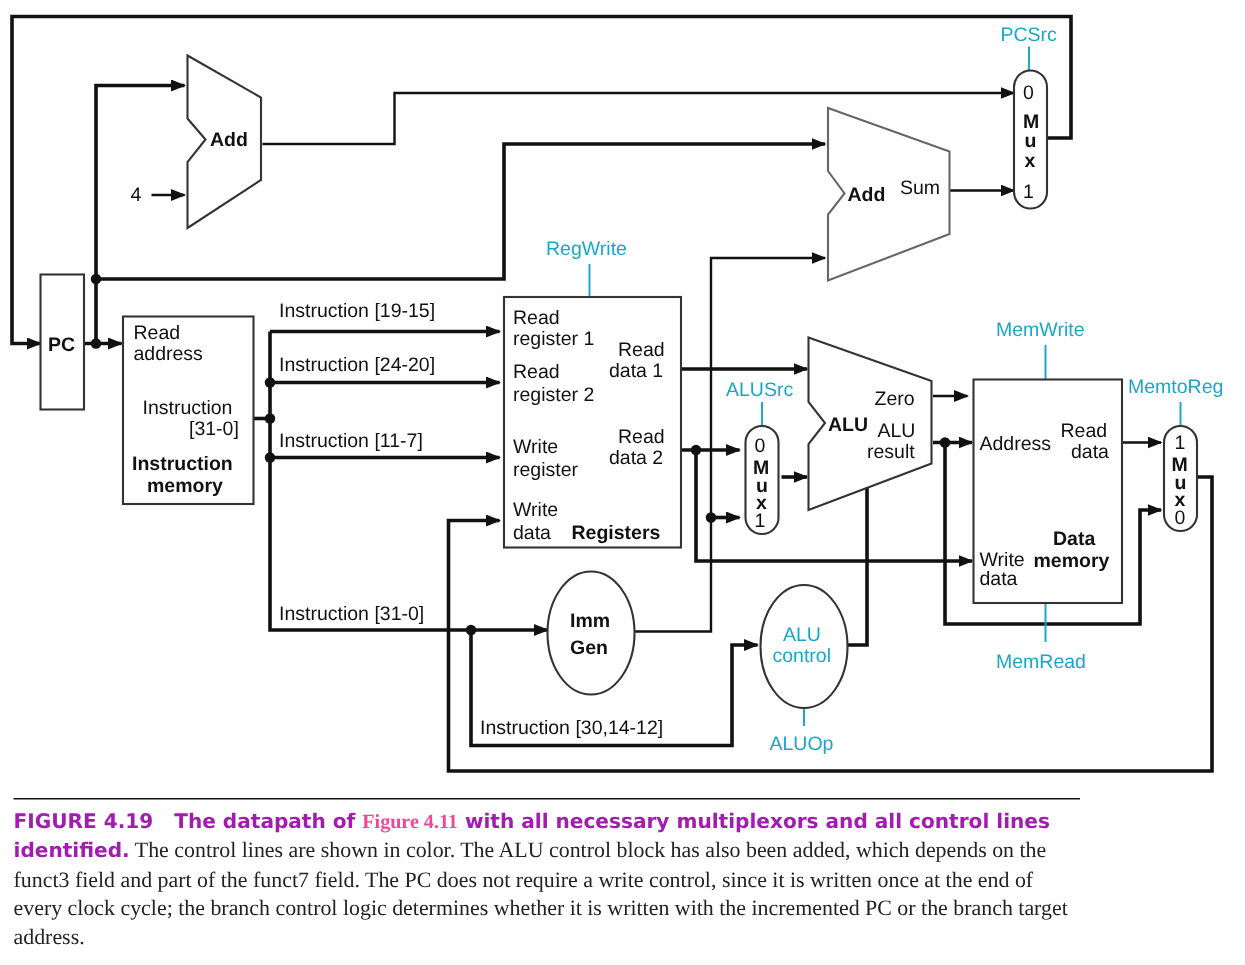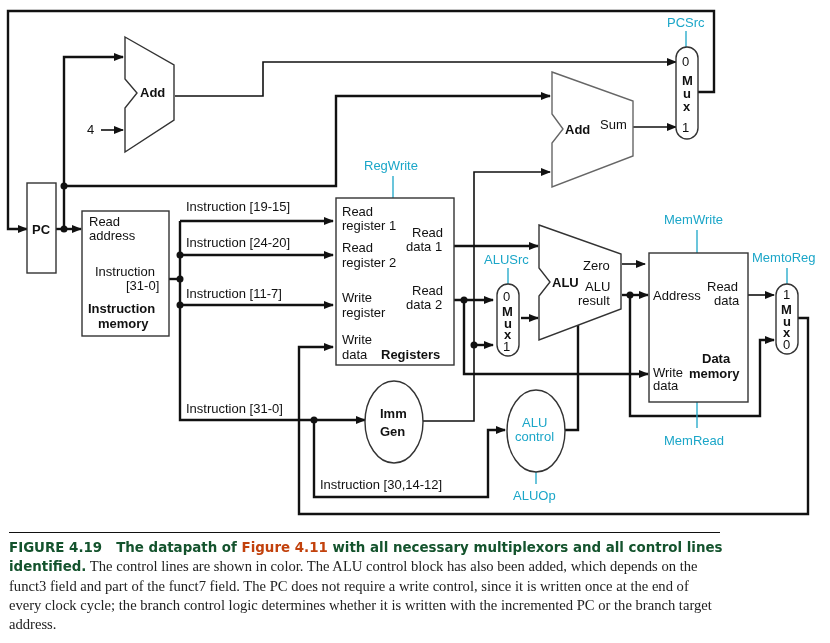--- a/index.html
+++ b/index.html
@@ -9,22 +9,22 @@
   svg text.bold { font-weight: bold; }
   svg text.ctrl { fill: #1ba6c8; }
   svg .wire { stroke: #111; stroke-width: 2.4; fill: none; }
   svg .wire-thin { stroke: #111; stroke-width: 1.6; fill: none; }
   svg .ctrl-line { stroke: #1ba6c8; stroke-width: 1.3; fill: none; }
   svg .unit { stroke: #333; stroke-width: 1.4; fill: #fff; }
   svg .gray-unit { stroke: #666; stroke-width: 1.4; fill: #fff; }
   #caption-rule { position: absolute; left: 9px; top: 532px; width: 711px; height: 0; border-top: 1.5px solid #111; }
   #caption { position: absolute; left: 9px; top: 538px; width: 715px;
     font-family: "Liberation Serif", serif; font-size: 14.6px; line-height: 19.3px; color: #222; }
-  #caption .fig-head { font-family: "DejaVu Sans", sans-serif; font-weight: bold; font-size: 13.4px; color: #14532d; }
-  #caption .fig-link { color: #c2410c; }
+  #caption .fig-head { font-family: "DejaVu Sans", sans-serif; font-weight: bold; font-size: 13.4px; color: #a21caf; }
+  #caption .fig-link { color: #ec4899; font-family: Liberation Serif, serif; }
 </style>
 </head>
 <body>
 
 <svg id="diagram" width="830" height="530" viewBox="0 0 830 530" xmlns="http://www.w3.org/2000/svg">
   <defs>
     <marker id="arr" markerWidth="10" markerHeight="8" refX="9" refY="4" orient="auto" markerUnits="userSpaceOnUse">
       <path d="M0,0 L10,4 L0,8 z" fill="#111"></path>
     </marker>
   </defs>

